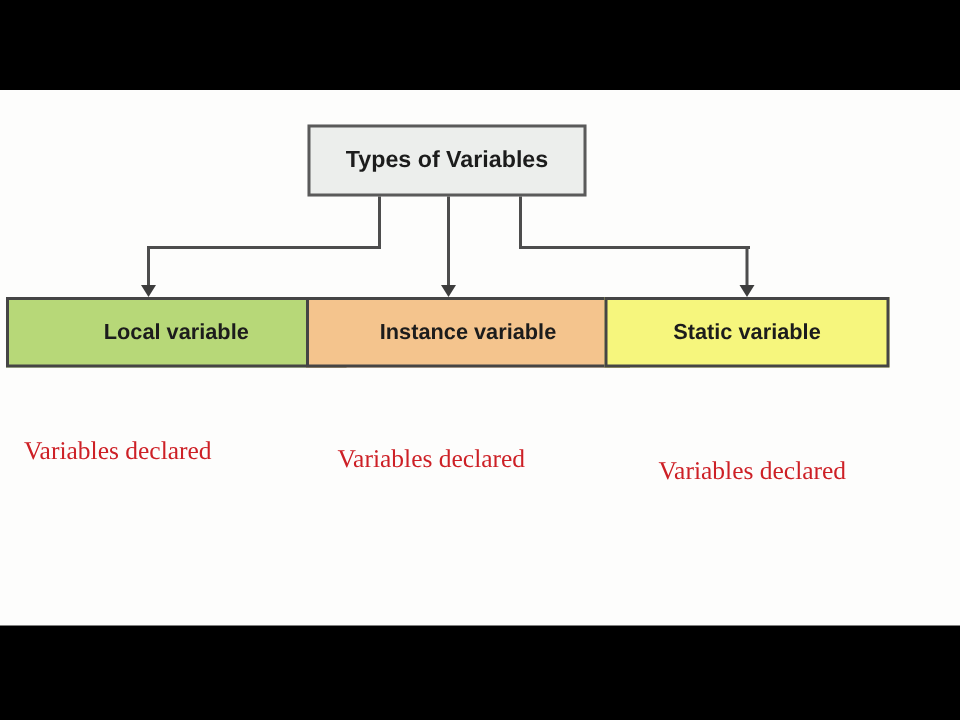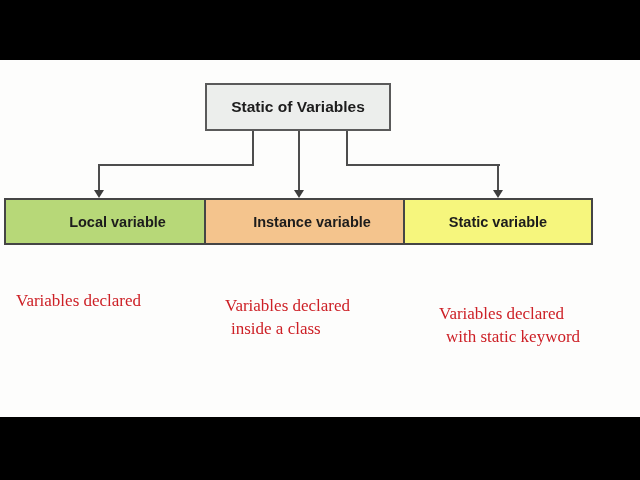--- a/index.html
+++ b/index.html
@@ -40,21 +40,21 @@
   .desc-instance .line2 { padding-left: 6px; }
   .desc-static .line2 { padding-left: 7px; }
 </style>
 </head>
 <body>
 
 <div class="stage">
   <div class="screen">
 
     <div class="node root-node">
-      <span>Static of Variables</span>
+      <span>Types of Variables</span>
     </div>
 
     <div>
 
       <div class="seg" style="left:252px; top:71px; width:2px; height:35px;"></div>
       <div class="seg" style="left:98px; top:104px; width:156px; height:2px;"></div>
       <div class="seg" style="left:98px; top:104px; width:2px; height:29px;"></div>
       <div class="arrowhead" style="left:94px; top:130px;"></div>
 
       <div class="seg" style="left:298px; top:71px; width:2px; height:60px;"></div>
@@ -74,21 +74,19 @@
     </div>
     <div class="node leaf-node node-static">
       <span>Static variable</span>
     </div>
 
     <div class="desc desc-local">
       <div class="line1">Variables declared</div>
     </div>
     <div class="desc desc-instance">
       <div class="line1">Variables declared</div>
-      <div class="line2">inside a class</div>
     </div>
     <div class="desc desc-static">
       <div class="line1">Variables declared</div>
-      <div class="line2">with static keyword</div>
     </div>
 
   </div>
 </div>
 
 </body></html>

